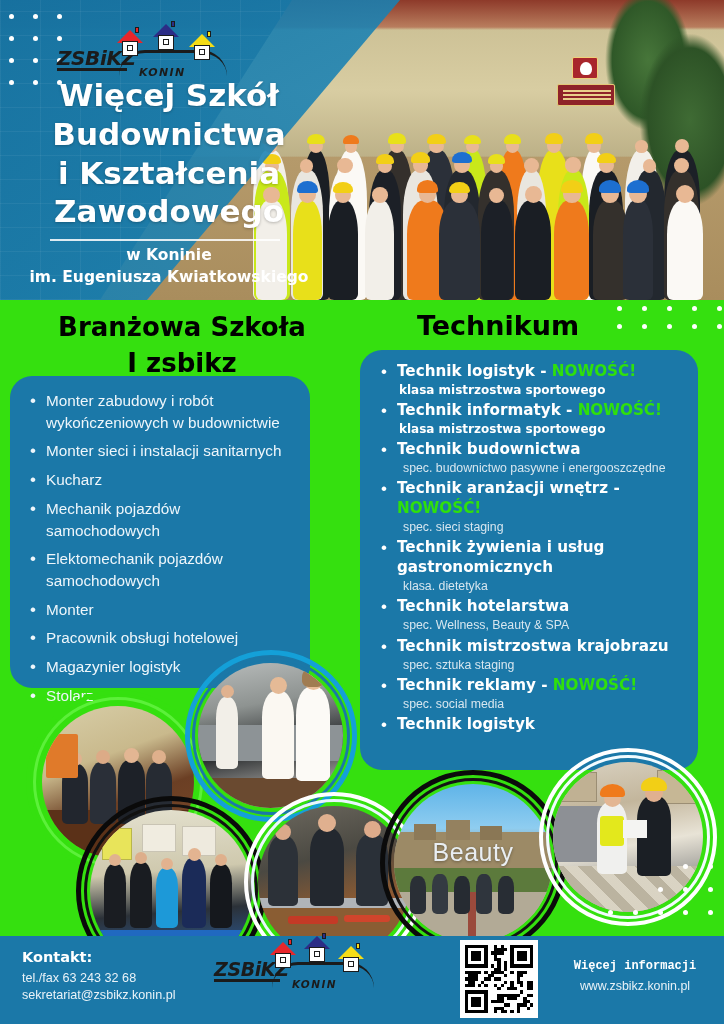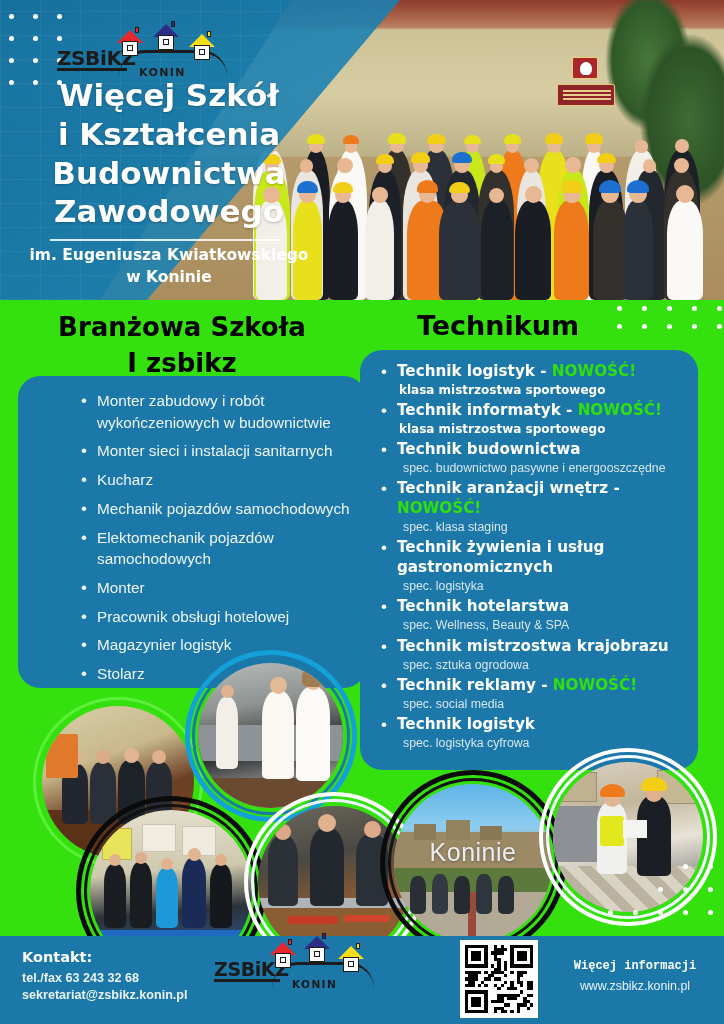--- a/index.html
+++ b/index.html
@@ -87,21 +87,21 @@
       repeating-linear-gradient(90deg, rgba(255,255,255,.05) 0 1px, rgba(0,0,0,0) 1px 40px);
     clip-path: polygon(0 0, 292px 0, 100px 300px, 0 300px);
   }
 
   .dots-hdr {
     position: absolute; left: 9px; top: 14px;
     display: grid; grid-template-columns: repeat(3, 24px); grid-auto-rows: 22px;
   }
   .dots-hdr span { width: 5px; height: 5px; background: #fff; border-radius: 50%; }
 
-  .logo { position: absolute; left: 55px; top: 28px; width: 175px; height: 52px; }
+  .logo { position: absolute; left: 55px; top: 28px; width: 175px; height: 52px; font-style: italic; }
   .logo-text {
     position: absolute; left: 2px; top: 18px;
     font-size: 20px; font-weight: 700; color: #1b1b1b;
     letter-spacing: -.4px; font-family: "DejaVu Sans", sans-serif;
   }
   .logo-underline { position:absolute; left:2px; top:40px; width:70px; height:2.5px; background:#1b1b1b; }
   .logo-arc {
     position:absolute; left:64px; top:22px; width:108px; height:26px;
     border-top: 3px solid #1b1b1b; border-radius: 60px 60px 0 0;
   }
@@ -162,21 +162,21 @@
   .col-head {
     position: absolute; text-align: center; color: #000;
     font-weight: 700; font-family: "DejaVu Sans", sans-serif;
   }
   .col-head.left { left: 8px; top: 310px; width: 348px; font-size: 26px; line-height: 1.38; }
   .col-head.right { left: 368px; top: 310px; width: 260px; font-size: 27px; }
 
   .card {
     position: absolute; background: #1b78a8; border-radius: 22px;
   }
-  .card.left  { left: 18px;  top: 376px; width: 348px; height: 312px; padding-left: 43px; }
+  .card.left  { left: 10px;  top: 376px; width: 300px; height: 312px; }
   .card.right { left: 360px; top: 350px; width: 338px; height: 420px; }
 
   
   ul.jobs { list-style: none; margin: 0; padding: 14px 12px 0 22px; }
   ul.jobs li {
     position: relative; color: #eef6fb; font-size: 15.3px;
     line-height: 1.42; margin-bottom: 7px; padding-left: 14px;
     font-family: "Liberation Sans", sans-serif;
   }
   ul.jobs li:before {
@@ -230,21 +230,21 @@
     font-family: "Liberation Sans", sans-serif; letter-spacing: .5px;
     text-shadow: 0 1px 3px rgba(0,0,0,.35);
   }
 
   
   .footer { position: absolute; left: 0; top: 938px; width: 724px; height: 86px; background: #1b78a8; }
   .kontakt-title {
     position: absolute; left: 22px; top: 11px; color: #fff;
     font-size: 14.5px; font-weight: 700; font-family: "DejaVu Sans", sans-serif;
   }
-  .kontakt-line { position: absolute; left: 22px; color: #eaf3f8; font-size: 12.6px; font-weight: bold; }
+  .kontakt-line { position: absolute; left: 22px; color: #eaf3f8; font-size: 12.6px; }
   .kontakt-line.l1 { top: 33px; }
   .kontakt-line.l2 { top: 50px; }
 
   .footer-logo { position: absolute; left: 212px; top: 940px; width: 165px; height: 50px; }
   .footer-logo .logo-text { top: 18px; font-size: 19px; }
   .footer-logo .logo-underline { top: 39px; width: 66px; }
   .footer-logo .logo-arc { left: 60px; top: 22px; width: 102px; }
   .footer-logo .logo-konin { left: 80px; top: 38px; font-size: 10.5px; }
 
   .qr {
@@ -414,28 +414,28 @@
       <div class="house" style="left:134px;top:6px;">
         <div class="chim" style="left:18px;top:-3px;background:#f5dd17;border:1px solid #1b1b1b;"></div>
         <div class="roof" style="background:#f5dd17;"></div>
         <div class="body"></div>
           <div class="win"></div>
       </div>
     </div>
 
     <div class="title">
       <div>Więcej Szkół</div>
+      <div>Budownictwa</div>
       <div>i Kształcenia</div>
-      <div>Budownictwa</div>
       <div>Zawodowego</div>
     </div>
     <div class="title-rule"></div>
     <div class="subtitle">
+      <div>w Koninie</div>
       <div>im. Eugeniusza Kwiatkowskiego</div>
-      <div>w Koninie</div>
     </div>
   </div>
 
   <div class="body-green"></div>
 
   <div class="dots-tech">
       <span></span>
       <span></span>
       <span></span>
       <span></span>
@@ -475,41 +475,40 @@
         <li>
           <span class="t-main"><span>Technik informatyk</span><span class="t-dash"> - </span><span class="t-new">NOWOŚĆ!</span></span>
           <span class="t-sub bold">klasa mistrzostwa sportowego</span>
         </li>
         <li>
           <span class="t-main"><span>Technik budownictwa</span></span>
           <span class="t-sub">spec. budownictwo pasywne i energooszczędne</span>
         </li>
         <li>
           <span class="t-main"><span>Technik aranżacji wnętrz</span><span class="t-dash"> - </span><span class="t-new">NOWOŚĆ!</span></span>
-          <span class="t-sub">spec. klasa staging</span>
+          <span class="t-sub">spec. sieci staging</span>
         </li>
         <li>
           <span class="t-main"><span>Technik żywienia i usług gastronomicznych</span></span>
-          <span class="t-sub">spec. logistyka</span>
+          <span class="t-sub">klasa. dietetyka</span>
         </li>
         <li>
           <span class="t-main"><span>Technik hotelarstwa</span></span>
           <span class="t-sub">spec. Wellness, Beauty &amp; SPA</span>
         </li>
         <li>
           <span class="t-main"><span>Technik mistrzostwa krajobrazu</span></span>
-          <span class="t-sub">spec. sztuka ogrodowa</span>
+          <span class="t-sub">spec. sztuka staging</span>
         </li>
         <li>
           <span class="t-main"><span>Technik reklamy</span><span class="t-dash"> - </span><span class="t-new">NOWOŚĆ!</span></span>
           <span class="t-sub">spec. social media</span>
         </li>
         <li>
           <span class="t-main"><span>Technik logistyk</span></span>
-          <span class="t-sub">spec. logistyka cyfrowa</span>
         </li>
       </ul>
   </div>
 
   <div class="ring" style="left:26px;top:690px;width:184px;height:184px;border-width:4px;border-color:#35e00f;"></div>
   <div class="ring" style="left:33px;top:697px;width:170px;height:170px;border-width:3px;border-color:#5cf03a;"></div>
   <div class="circ ph-hotel">
     <div style="position:absolute;left:0;bottom:0;width:152px;height:48px;background:#5b3118;"></div>
     <div class="figure" style="left:20px;top:58px;width:26px;height:60px;background:#22262e;"></div>
     <div class="mini-head" style="left:26px;top:46px;width:14px;height:14px;background:#e0b28f;"></div>
@@ -581,21 +580,21 @@
     <div style="position:absolute;left:86px;top:42px;width:22px;height:14px;background:#8a7755;"></div>
     <div style="position:absolute;left:0;top:84px;width:158px;height:24px;background:#5c7a3c;"></div>
     <div style="position:absolute;left:0;bottom:0;width:158px;height:50px;background:#b2aa96;"></div>
     <div style="position:absolute;left:74px;bottom:0;width:8px;height:50px;background:#9a4a3c;"></div>
     <div class="figure" style="left:16px;top:92px;width:16px;height:38px;background:#2a2f36;"></div>
     <div class="figure" style="left:38px;top:90px;width:16px;height:40px;background:#343a42;"></div>
     <div class="figure" style="left:60px;top:92px;width:16px;height:38px;background:#262b32;"></div>
     <div class="figure" style="left:82px;top:90px;width:16px;height:40px;background:#2f353d;"></div>
     <div class="figure" style="left:104px;top:92px;width:16px;height:38px;background:#282d34;"></div>
   </div>
-  <div class="malaga-label">Koninie</div>
+  <div class="malaga-label">Beauty</div>
 
   <div class="ring" style="left:539px;top:748px;width:178px;height:178px;border-width:4px;border-color:#ffffff;"></div>
   <div class="ring" style="left:546px;top:755px;width:164px;height:164px;border-width:3px;border-color:#f2fbff;"></div>
   <div class="circ ph-logi">
     <div style="position:absolute;left:0;bottom:0;width:150px;height:46px;background:#cfc9b8;"></div>
     <div style="position:absolute;left:0;bottom:0;width:150px;height:46px;
       background:repeating-linear-gradient(45deg,#dcd6c6 0 10px,#b6ae9a 10px 20px);opacity:.8;"></div>
     <div style="position:absolute;left:4px;top:10px;width:40px;height:30px;background:#c0b193;border:1px solid #9b8e74;"></div>
     <div style="position:absolute;left:104px;top:8px;width:42px;height:34px;background:#c6b795;border:1px solid #9b8e74;"></div>
     <div style="position:absolute;left:0;top:44px;width:60px;height:56px;background:#8d9095;"></div>

